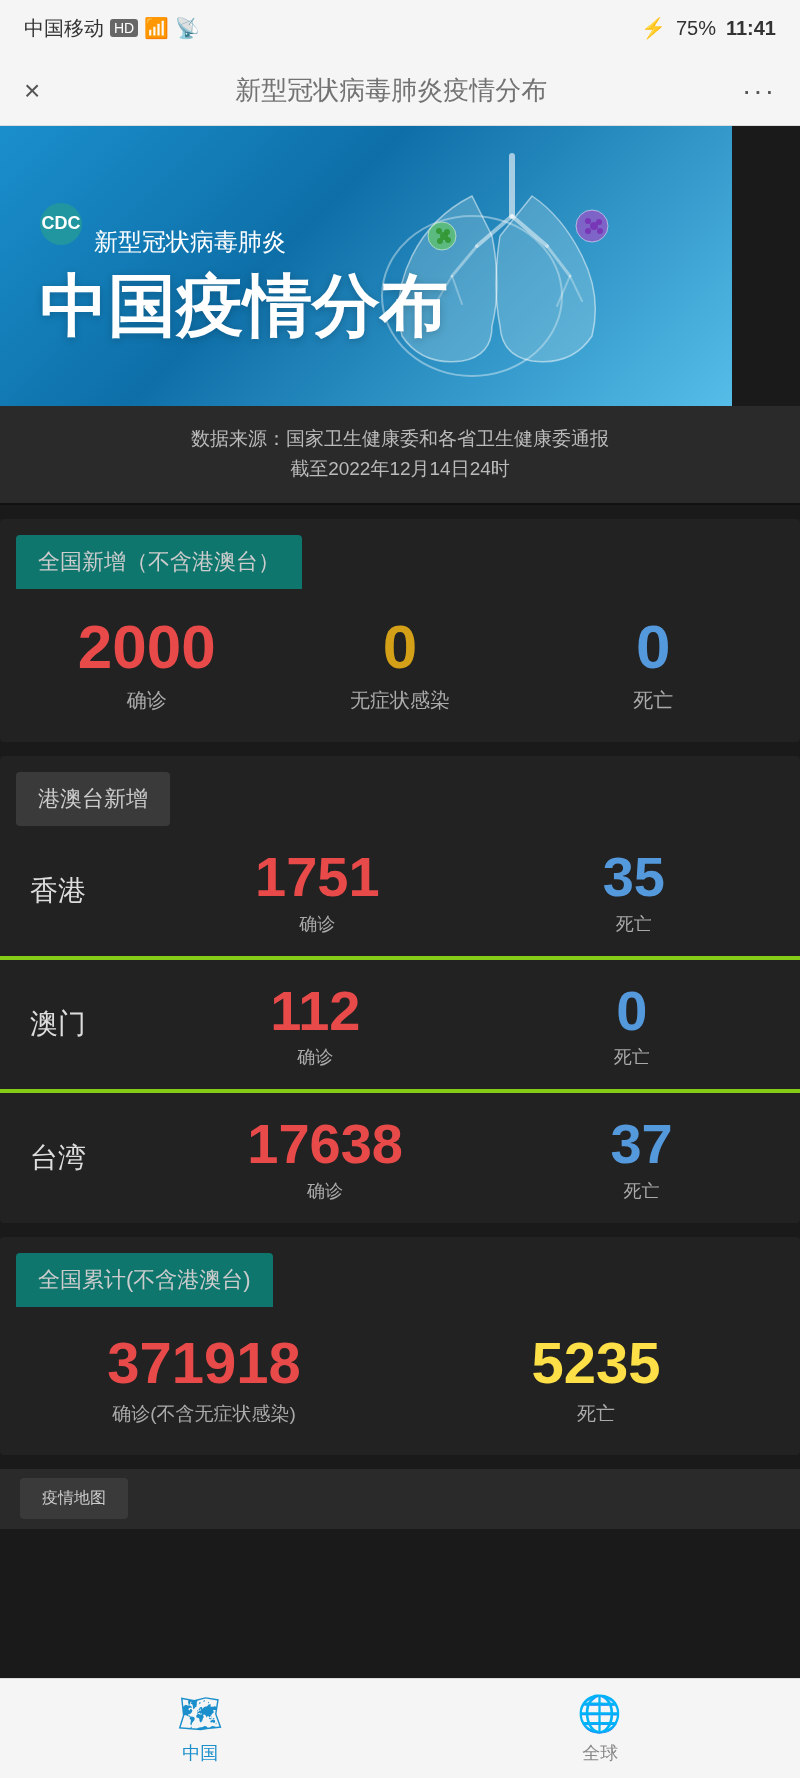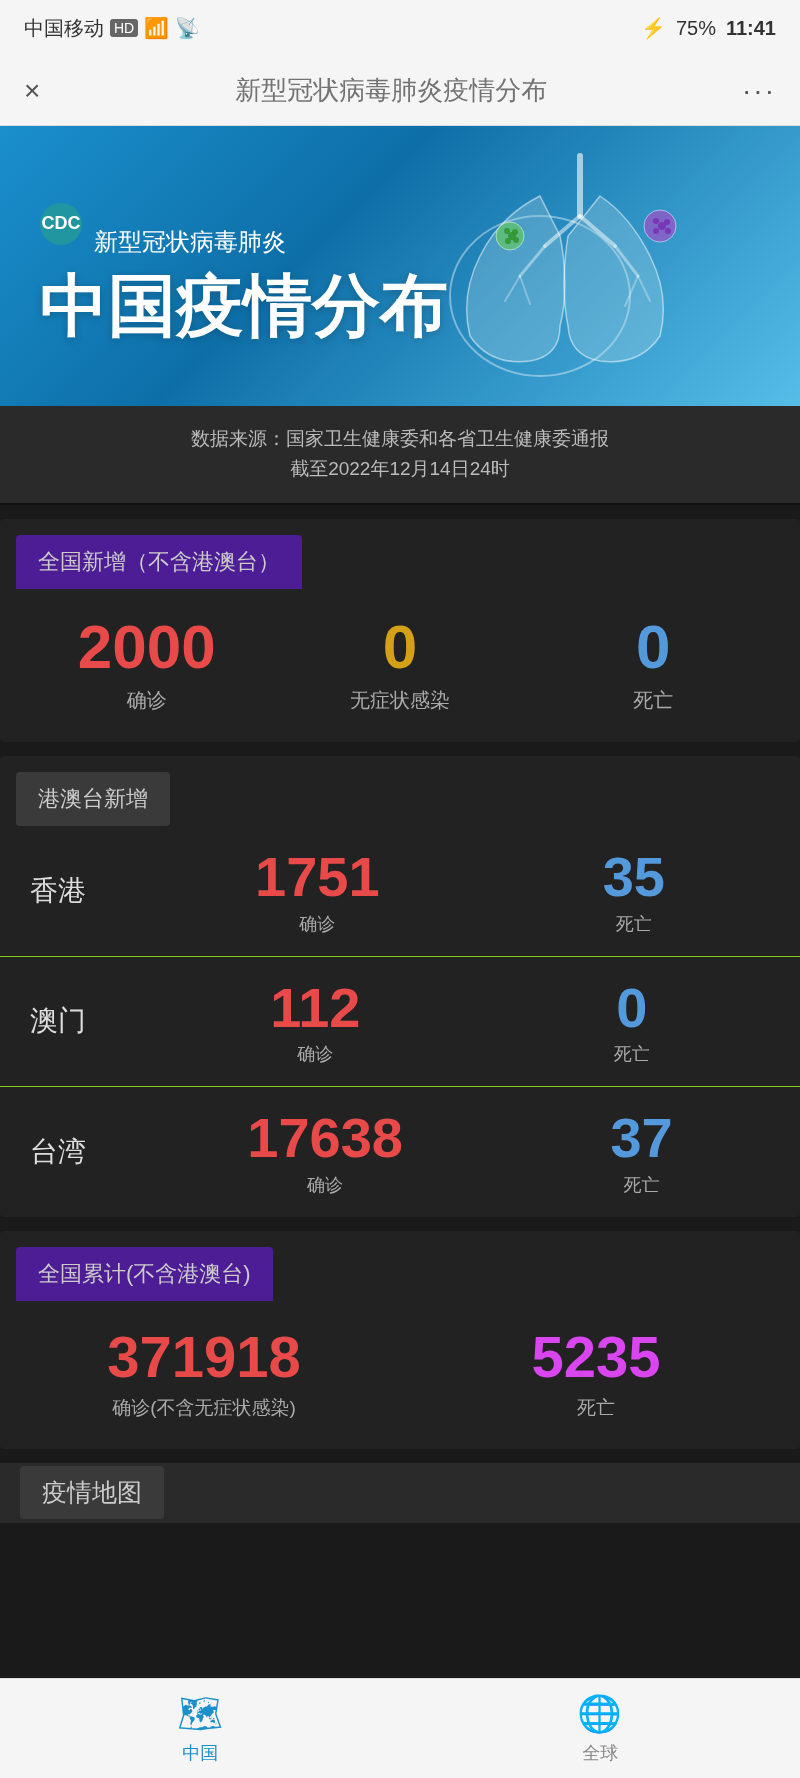--- a/index.html
+++ b/index.html
@@ -35,21 +35,21 @@
       justify-content: space-between;
       padding: 0 24px;
       border-bottom: 1px solid #ddd;
     }
     .title-bar-close { font-size: 28px; color: #555; cursor: pointer; }
     .title-bar-title { font-size: 26px; color: #737373; font-weight: 500; }
     .title-bar-more { font-size: 28px; color: #555; cursor: pointer; letter-spacing: 2px; }
 
     
     .banner {
-      width: 800px;
+      width: 732px;
       height: 280px;
       background: linear-gradient(135deg, #1a8fcc 0%, #0e6fa8 40%, #55bde8 100%);
       position: relative;
       overflow: hidden;
       display: flex;
       align-items: center;
       padding: 30px 40px;
     }
     .banner-text-block { position: relative; z-index: 2; }
     .banner-logo-row { display: flex; align-items: center; gap: 12px; margin-bottom: 10px; }
@@ -82,21 +82,21 @@
     }
 
     
     .section {
       background: #222;
       margin: 14px 0;
       border-radius: 4px;
       overflow: hidden;
     }
     .section-header {
-      background: #4c1d95;
+      background: #0f766e;
       padding: 12px 22px;
       display: inline-block;
       border-radius: 4px 4px 0 0;
       margin: 16px 16px 0 16px;
     }
     .section-header-text {
       font-size: 22px;
       color: #ccc;
       font-weight: 500;
     }
@@ -115,33 +115,33 @@
       line-height: 1.1;
     }
     .stat-label {
       font-size: 20px;
       color: #aaa;
       margin-top: 6px;
     }
     .color-red { color: #e84a4a; }
     .color-yellow { color: #d4a017; }
     .color-blue { color: #5599dd; }
-    .color-gray { color: #d946ef; }
+    .color-gray { color: #fde047; }
     .region-header {
       background: #3a3a3a;
       padding: 12px 22px;
       display: inline-block;
       border-radius: 4px;
       margin: 16px 16px 0 16px;
     }
     .region-row {
       display: flex;
       align-items: center;
       padding: 20px 30px;
-      border-bottom: 1px solid #84cc16;
+      border-bottom: 4px solid #84cc16;
     }
     .region-row:last-child { border-bottom: none; }
     .region-name {
       font-size: 28px;
       color: #ddd;
       width: 120px;
       flex-shrink: 0;
     }
     .region-stats {
       display: flex;
@@ -170,21 +170,21 @@
       height: 60px;
       display: flex;
       align-items: center;
       padding: 0 20px;
       margin-top: 14px;
     }
     .map-tab {
       background: #3a3a3a;
       padding: 10px 22px;
       border-radius: 4px;
-      font-size: 25px;
+      font-size: 16px;
       color: #ccc;
       cursor: pointer;
     }
 
     
     .bottom-nav {
       position: fixed;
       bottom: 0;
       width: 800px;
       height: 100px;

